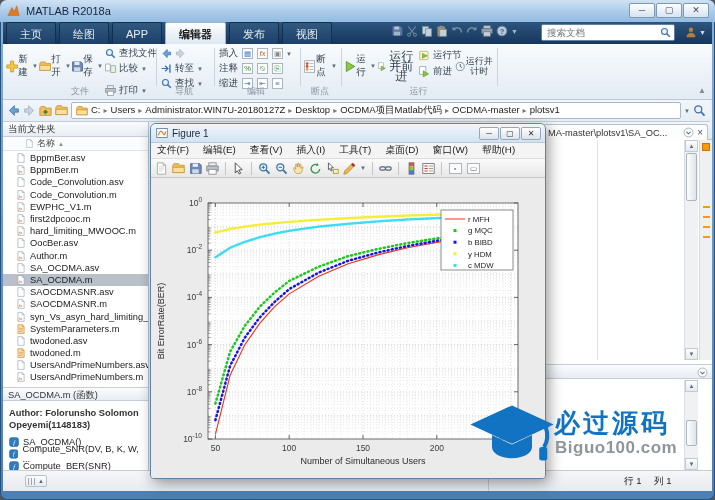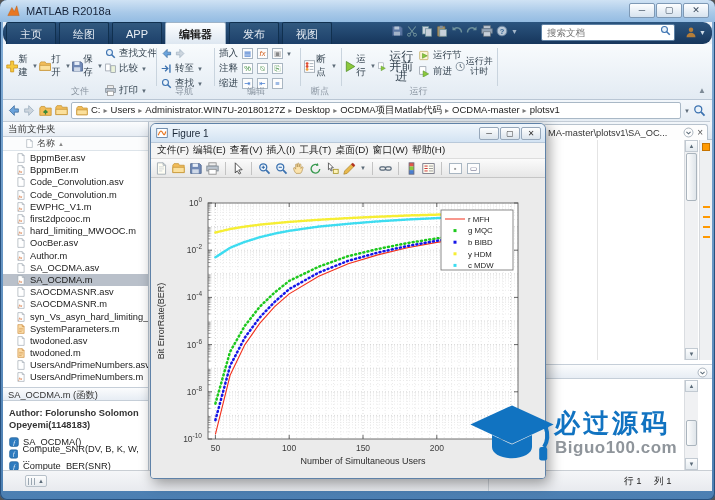--- a/index.html
+++ b/index.html
@@ -10,29 +10,29 @@
   
   .titlebar{position:absolute;left:0;top:0;right:0;height:22px;display:flex;align-items:center;padding-left:7px;
             background:linear-gradient(#cfe2f4,#a7c8e8 60%,#94bce2);}
   .titlebar .ttl{font-size:11px;color:#17243a;margin-left:6px;}
   .winbtns{position:absolute;right:6px;top:3px;display:flex;}
   .wbtn{width:26px;height:15px;margin-left:1px;border:1px solid #7e99b5;border-radius:2px;
         background:linear-gradient(#fdfeff,#d7e3ef);font-size:9px;line-height:12px;text-align:center;color:#3a4a5c;}
   
   .inner{position:absolute;left:3px;right:3px;top:22px;bottom:9px;background:#edf2f8;overflow:hidden;}
   
-  .tabbar{position:absolute;left:0;right:0;top:0;height:22px;background:linear-gradient(#2c557f,#16365c);display:flex;align-items:flex-end;border-radius:9px;}
+  .tabbar{position:absolute;left:0;right:0;top:0;height:22px;background:linear-gradient(#2c557f,#16365c);display:flex;align-items:flex-end;}
   .rtab{height:22px;line-height:22px;padding:0 13px;margin-left:3px;font-size:11px;color:#e8eef5;
         background:linear-gradient(#31597f,#1d406a);border:1px solid #10304f;border-bottom:none;border-radius:2px 2px 0 0;}
   .rtab.active{background:linear-gradient(#fdfeff,#dde7f1);color:#222;font-weight:bold;border-color:#9fb4c8;}
   .qaccess{position:absolute;left:388px;top:3px;display:flex;align-items:center;gap:3px;opacity:.75;}
   .qaccess .icn{width:12px;height:12px;}
   .qa-drop{color:#cfdce8;font-size:7px;}
   .searchbox{position:absolute;left:538px;top:2px;width:134px;height:17px;background:#fff;border:1px solid #5e81a4;
-             border-radius:2px;display:flex;padding:0 3px;}
+             border-radius:2px;display:flex;align-items:center;padding:0 3px;}
   .searchbox input{border:none;outline:none;flex:1;font-size:9.5px;color:#555;width:100px;font-family:inherit;background:transparent;}
   .login{position:absolute;right:6px;top:4px;display:flex;align-items:center;gap:2px;}
   
   .ribbon{position:absolute;left:0;right:0;top:22px;height:56px;background:linear-gradient(#f8fbfd,#e3ebf3);border-bottom:1px solid #b9c6d4;}
   .rgroup-label{position:absolute;bottom:1px;font-size:9px;color:#8a95a1;text-align:center;}
   .rsep{position:absolute;top:4px;bottom:13px;width:1px;background:#c9d4de;}
   .bigbtn{position:absolute;top:2px;width:32px;height:40px;display:flex;flex-direction:row;align-items:center;font-size:9.5px;color:#33424f;}
   .bigbtn .icn{width:17px;height:17px;margin:1px 0;}
   .bigbtn .drop{font-size:6px;color:#5d6b78;line-height:5px;}
   .smallbtn{position:absolute;height:13px;display:flex;align-items:center;gap:3px;font-size:9.5px;color:#33424f;}
@@ -95,21 +95,21 @@
   
   .figwin{position:absolute;left:150px;top:123px;width:396px;height:356px;background:#ebebeb;border:1px solid #5f82a8;
           border-radius:6px 6px 4px 4px;box-shadow:3px 4px 14px rgba(0,0,0,.4);overflow:hidden;}
   .figtitle{position:absolute;left:0;right:0;top:0;height:19px;background:linear-gradient(#f0f6fc,#d3e3f3);
             border-bottom:1px solid #b9c9da;display:flex;align-items:center;padding:0 5px;gap:4px;}
   .figtitle .ttl{font-size:10px;color:#1b2838;}
   .figbtns{position:absolute;right:4px;top:3px;display:flex;}
   .fbtn{width:20px;height:13px;margin-left:1px;border:1px solid #96a7ba;border-radius:2px;
         background:linear-gradient(#fefefe,#dbe4ec);font-size:8px;line-height:11px;text-align:center;color:#333;}
   .figmenu{position:absolute;left:0;right:0;top:19px;height:16px;background:#f4f4f4;border-bottom:1px solid #ddd;
-           display:flex;align-items:center;padding-left:6px;gap:4px;font-size:9.8px;color:#1c1c1c;}
+           display:flex;align-items:center;padding-left:6px;gap:14px;font-size:9.8px;color:#1c1c1c;}
   .figtools{position:absolute;left:0;right:0;top:35px;height:19px;background:linear-gradient(#fbfbfb,#e7e7e7);
             border-bottom:1px solid #c6c6c6;display:flex;align-items:center;padding-left:4px;gap:4px;}
   .figtools .icn{width:13px;height:13px;}
   .tsep{width:1px;height:13px;background:#c3c3c3;margin:0 2px;}
   .figcanvas{position:absolute;left:0;right:0;top:54px;bottom:0;background:#ebebeb;}
   
   .wm{position:absolute;left:468px;top:398px;width:245px;height:85px;pointer-events:none;}
   .wm-cn{position:absolute;left:86px;top:8px;font-size:26px;font-weight:bold;color:#1173c1;letter-spacing:3px;}
   .wm-en{position:absolute;left:87px;top:40px;font-size:17px;font-weight:bold;color:#8f959b;letter-spacing:.5px;}
   .icn{display:inline-block;}

